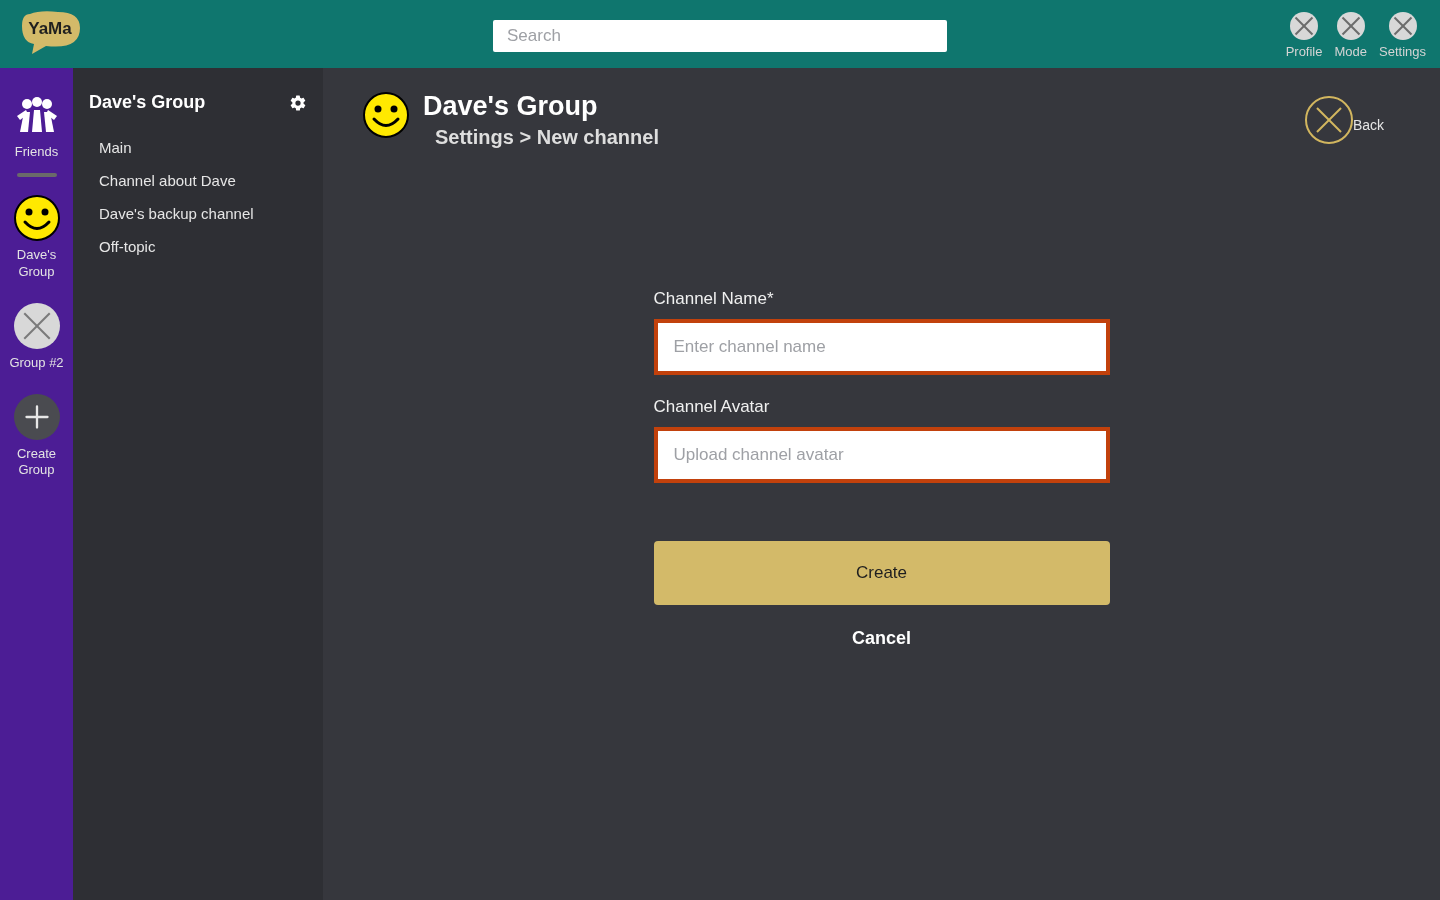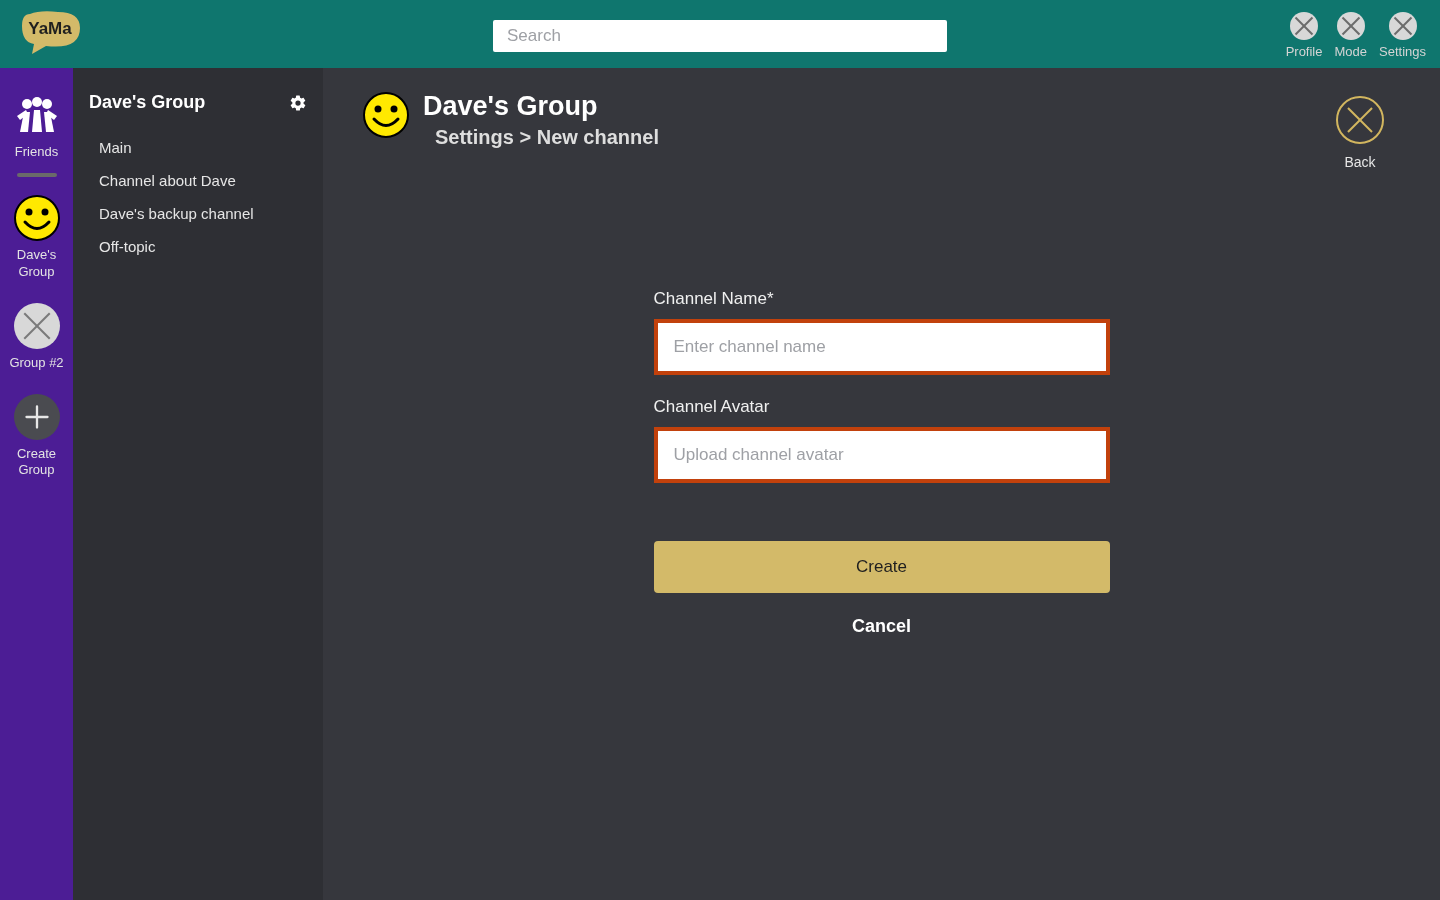--- a/index.html
+++ b/index.html
@@ -117,21 +117,21 @@
     background: #36373d;
     padding: 24px 40px;
     position: relative;
   }
   .main-header { display: flex; align-items: flex-start; }
   .main-avatar { width: 46px; height: 46px; margin-right: 14px; flex-shrink: 0; }
   .main-title { font-size: 27px; font-weight: 700; color: #fff; line-height: 1.1; }
   .main-sub { font-size: 20px; font-weight: 600; color: #dedede; margin-top: 4px; margin-left: 12px; }
   .back {
     position: absolute; right: 56px; top: 28px;
-    display: flex; flex-direction: column; align-items: center; cursor: pointer;
+    display: flex; flex-direction: row; align-items: center; cursor: pointer;
   }
   .back-circle {
     width: 48px; height: 48px; border-radius: 50%;
     border: 2px solid #d2b65f;
     position: relative;
   }
   .back-circle::before, .back-circle::after {
     content: ""; position: absolute; left: 50%; top: 50%;
     width: 34px; height: 2px; background: #d2b65f;
   }
@@ -145,21 +145,21 @@
   }
   .form-label { font-size: 17px; color: #f0f0f0; margin-bottom: 10px; display: block; }
   .form-input {
     width: 100%; height: 56px;
     background: #fff; border: 4px solid #c2410c;
     font-size: 17px; color: #333; padding: 0 16px;
     margin-bottom: 22px;
   }
   .form-input::placeholder { color: #9ea0a5; }
   .btn-create {
-    width: 100%; height: 52px;
+    width: 100%; height: 64px;
     background: #d3ba69; border: none; border-radius: 4px;
     font-size: 17px; color: #1f1f1f; font-weight: 500;
     cursor: pointer; margin-top: 36px;
   }
   .btn-cancel {
     width: 100%; height: 44px;
     background: transparent; border: none;
     font-size: 18px; color: #fff; font-weight: 600;
     cursor: pointer; margin-top: 12px;
   }

